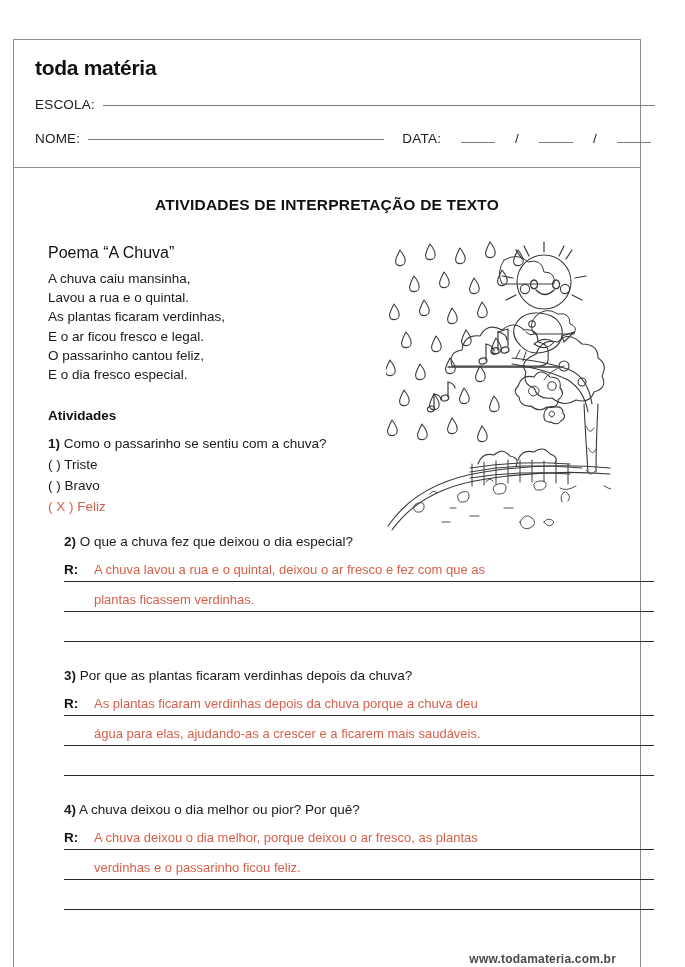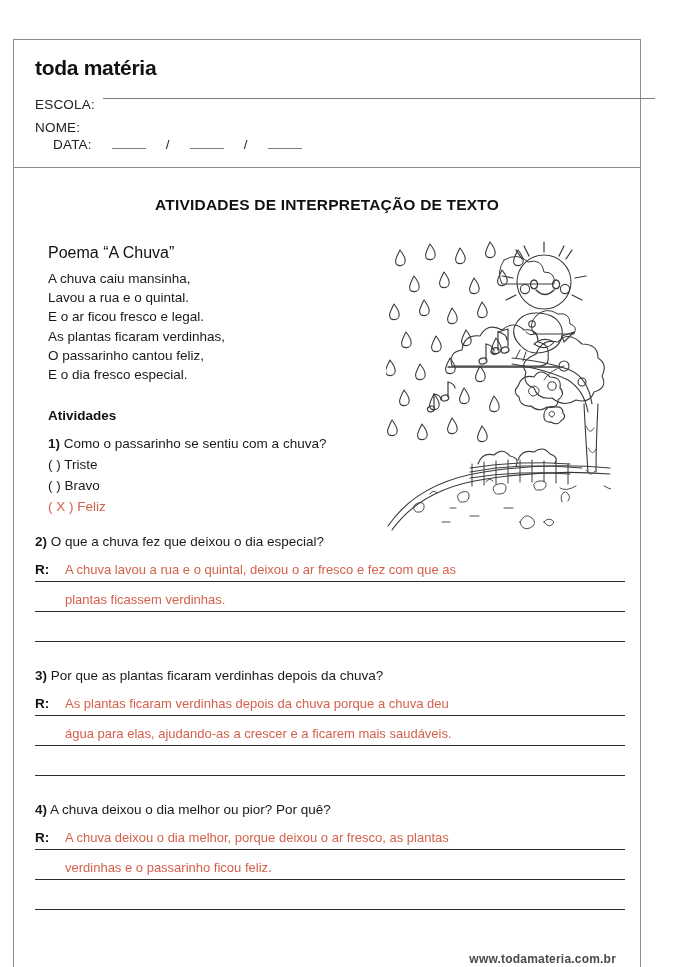--- a/index.html
+++ b/index.html
@@ -42,27 +42,27 @@
     top: 16px;
     font-size: 21px;
     font-weight: bold;
     letter-spacing: -0.3px;
     color: #111;
   }
   .field-row {
     position: absolute;
     left: 21px;
     display: flex;
-    align-items: flex-start;
+    align-items: center;
     font-size: 13.5px;
     color: #222;
     letter-spacing: 0.2px;
   }
   .field-escola { top: 57px; width: 620px; }
-  .field-nome   { top: 80px; width: 620px; flex-direction: column; }
+  .field-nome   { top: 91px; width: 620px; }
   .field-label { white-space: nowrap; }
   .rule {
     border-bottom: 1.2px solid #7c7c7c;
     margin-left: 8px;
     height: 1px;
   }
   .rule-grow { flex: 1 1 auto; }
   .data-group {
     display: flex;
     align-items: baseline;
@@ -146,21 +146,21 @@
   .illustration {
     position: absolute;
     left: 372px;
     top: 68px;
     width: 225px;
     height: 295px;
   }
   .illustration svg { display: block; width: 100%; height: 100%; }
 
   
-  .qgroup { position: absolute; left: 21px; width: 590px; }
+  .qgroup { position: absolute; left: 50px; width: 590px; }
   .qgroup .prompt {
     font-size: 13.5px;
     color: #1a1a1a;
     margin-bottom: 3px;
   }
   .ans-line {
     position: relative;
     height: 30px;
     border-bottom: 1.4px solid #2b2b2b;
     box-sizing: border-box;
@@ -221,22 +221,22 @@
   </div>
 
   <div class="body-area">
 
     <div class="main-title">ATIVIDADES DE INTERPRETAÇÃO DE TEXTO</div>
 
     <div class="poem-block">
       <div class="poem-title">Poema “A Chuva”</div>
       <div class="poem-line">A chuva caiu mansinha,</div>
       <div class="poem-line">Lavou a rua e o quintal.</div>
+      <div class="poem-line">As plantas ficaram verdinhas,</div>
       <div class="poem-line">E o ar ficou fresco e legal.</div>
-      <div class="poem-line">As plantas ficaram verdinhas,</div>
       <div class="poem-line">O passarinho cantou feliz,</div>
       <div class="poem-line">E o dia fresco especial.</div>
     </div>
 
     <div class="activities-head">Atividades</div>
 
     <div class="q1-block">
       <div class="q-text"><span class="q-num">1)</span><span> Como o passarinho se sentiu com a chuva?</span></div>
       <div class="opt"><span>(  )</span> <span>Triste</span></div>
       <div class="opt"><span>(  )</span> <span>Bravo</span></div>

